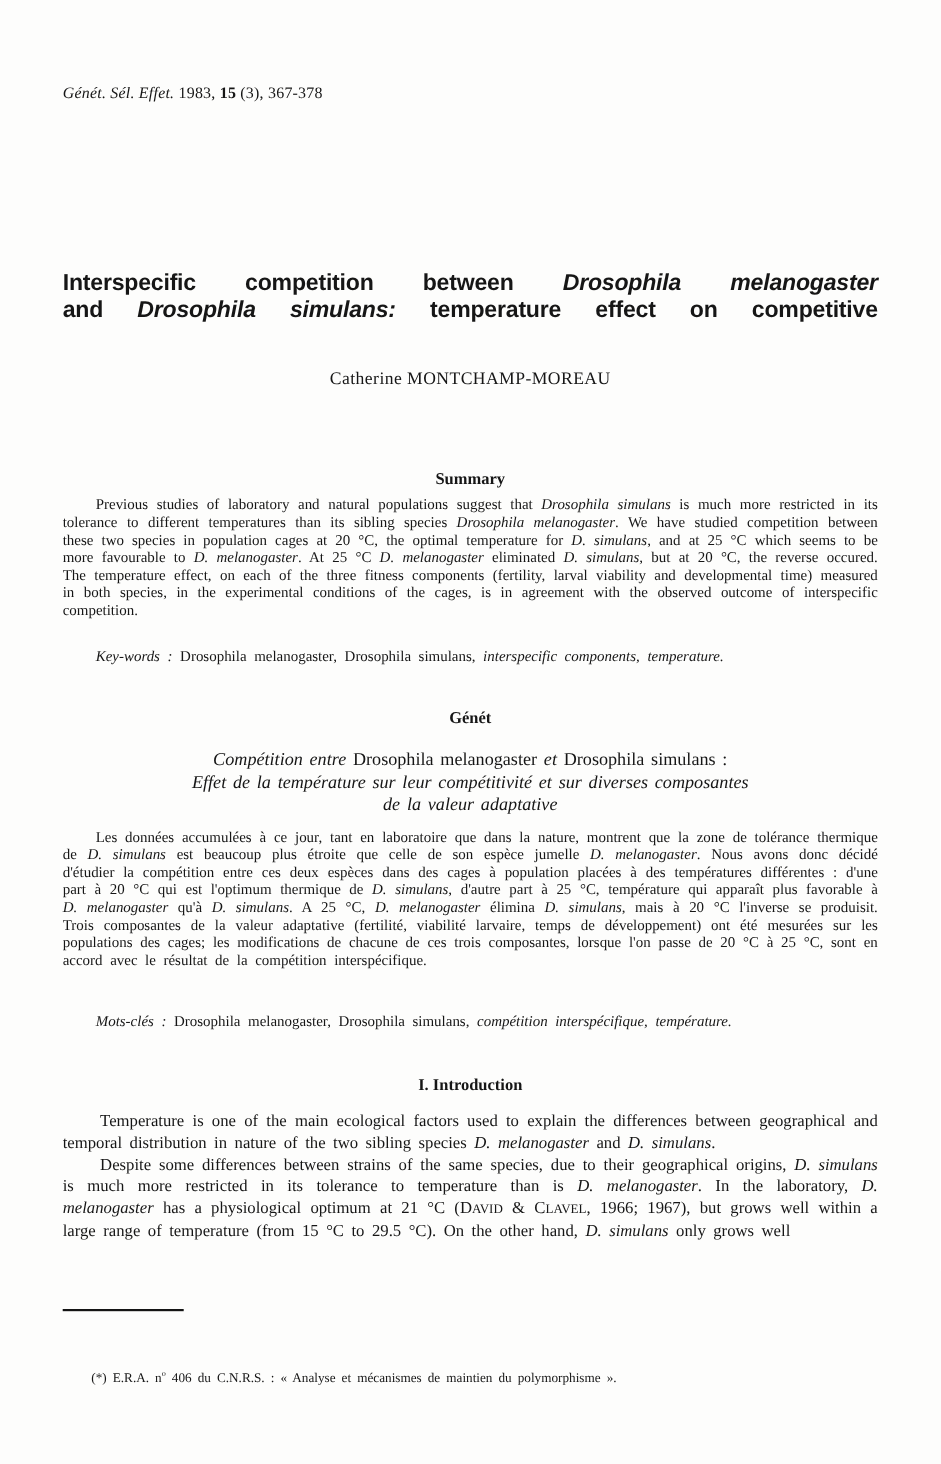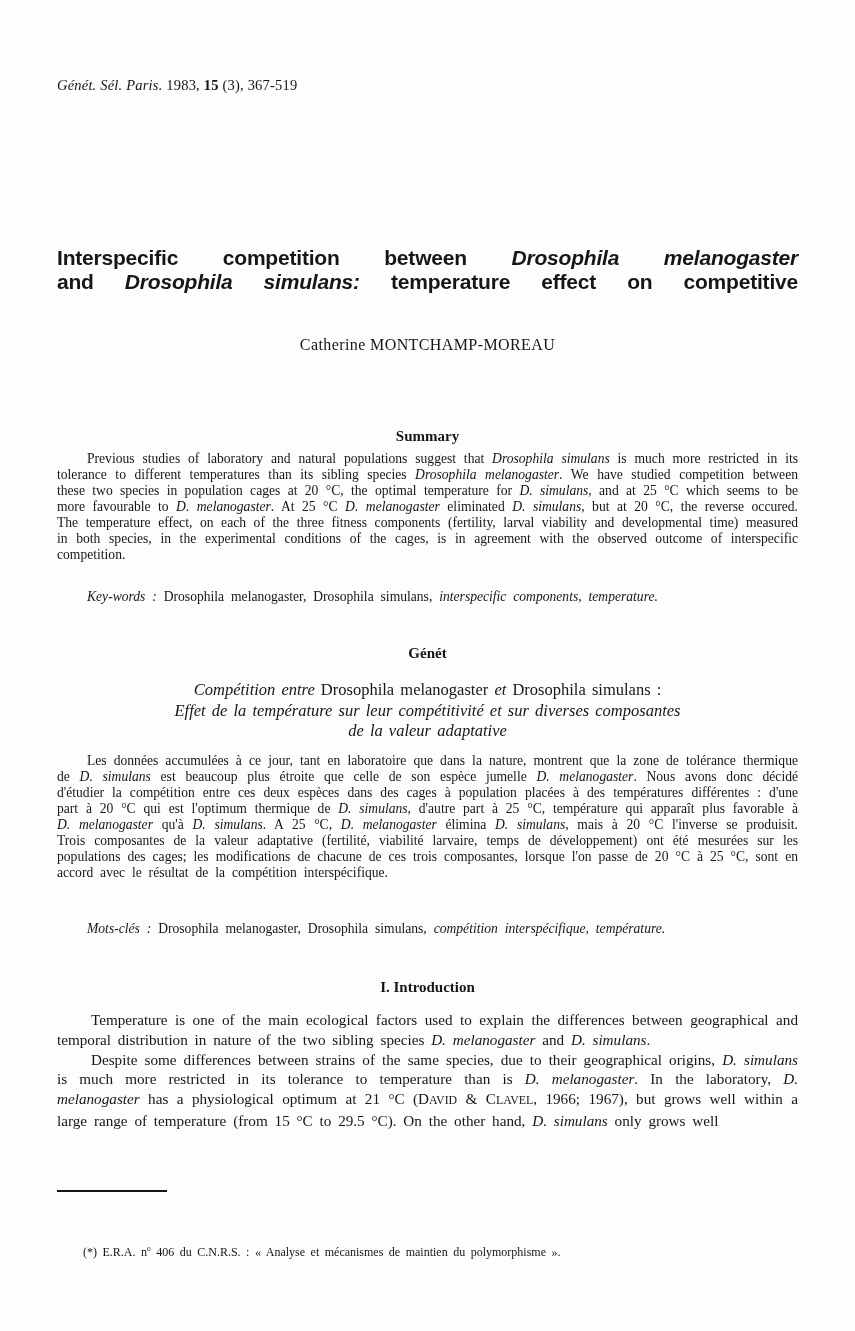--- a/index.html
+++ b/index.html
@@ -77,21 +77,21 @@
     font-size:12px;line-height:16px;
     word-spacing:2.5px;
   }
   .footnote p{margin:0;text-indent:26px;}
 </style>
 </head>
 <body>
 
 <div class="page">
 
-  <div class="block journal"><span class="st-i">Génét. Sél. Paris.</span><span> 1983, </span><span class="st-b">15</span><span> (3), 367-519</span></div>
+  <div class="block journal"><span class="st-i">Génét. Sél. Effet.</span><span> 1983, </span><span class="st-b">15</span><span> (3), 367-378</span></div>
 
   <div class="block title">
     <div class="title-line tj"><span>Interspecific competition between </span><span class="st-i">Drosophila melanogaster</span></div>
     <div class="title-line tj"><span>and </span><span class="st-i">Drosophila simulans:</span><span> temperature effect on competitive</span></div>
   </div>
 
   <div class="block author">Catherine MONTCHAMP-MOREAU</div>
 
 
   <div class="block sect-head summary-head">Summary</div>

